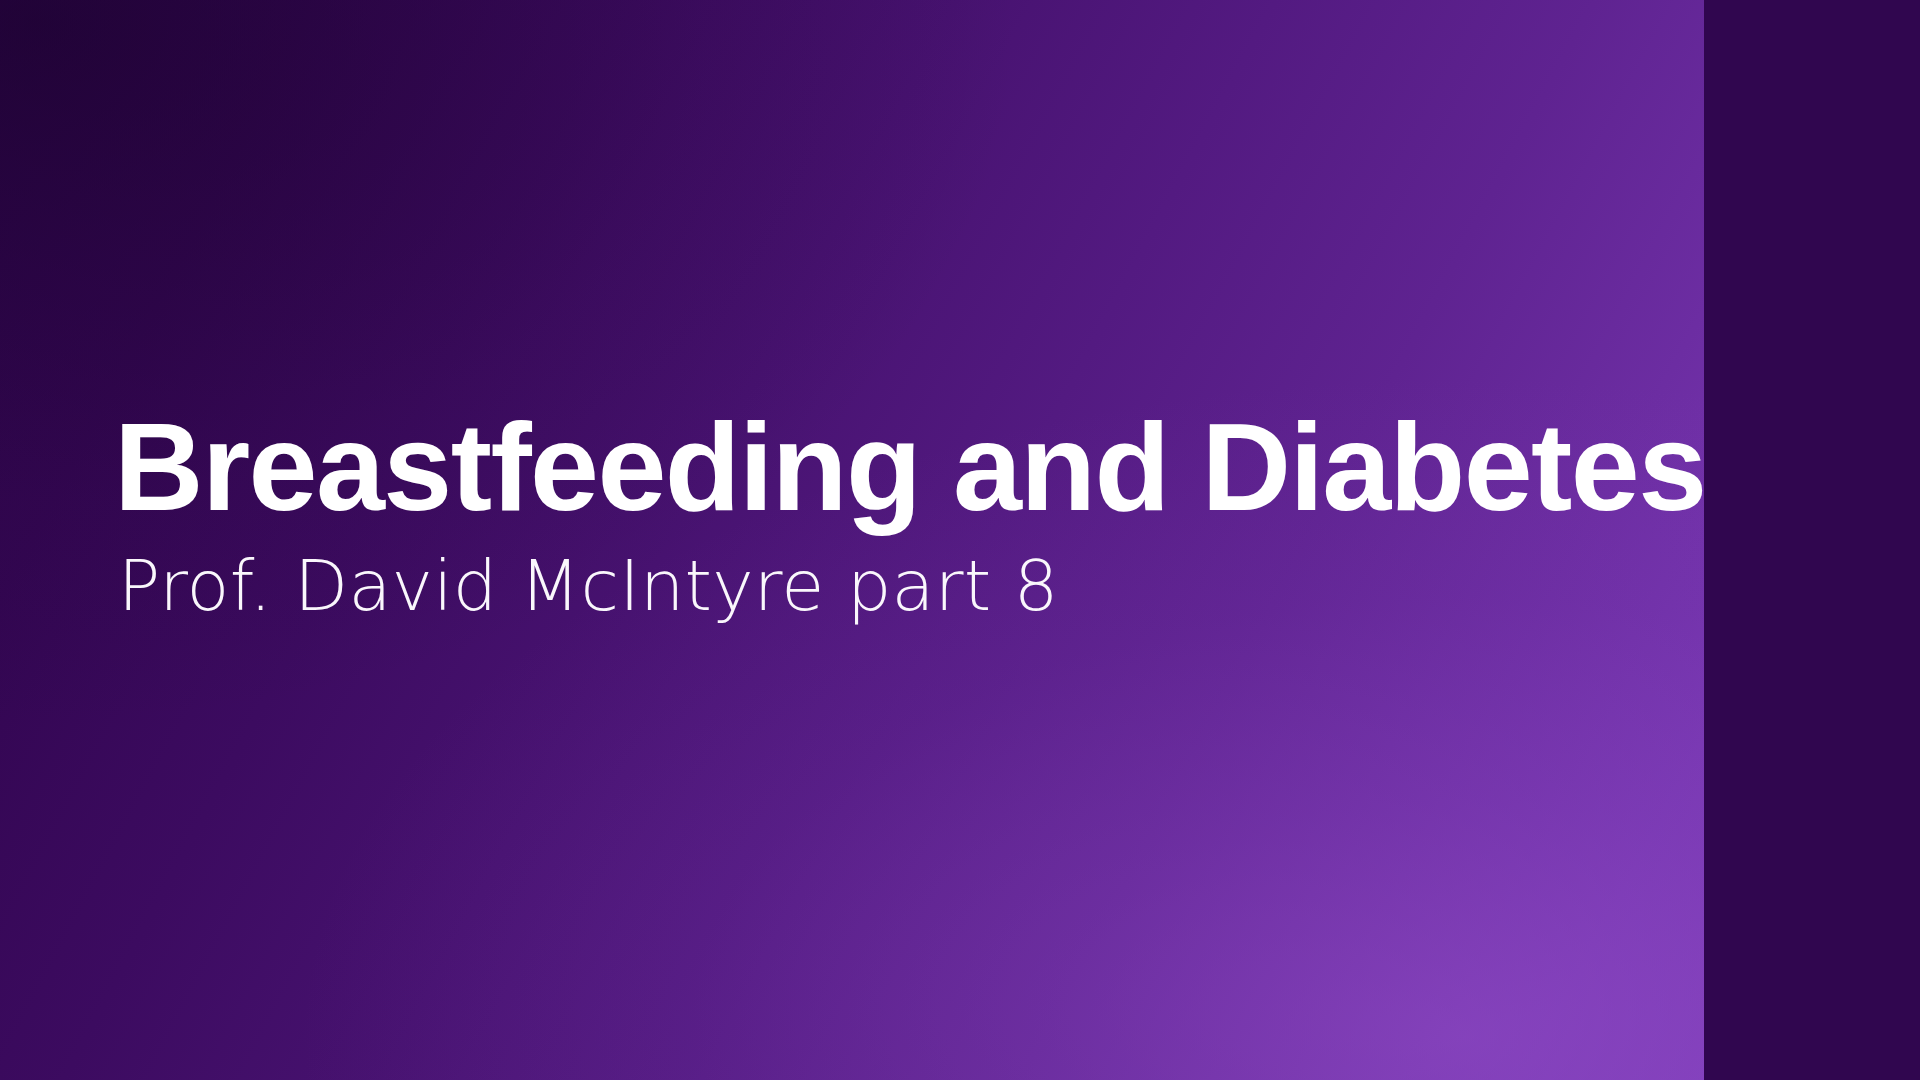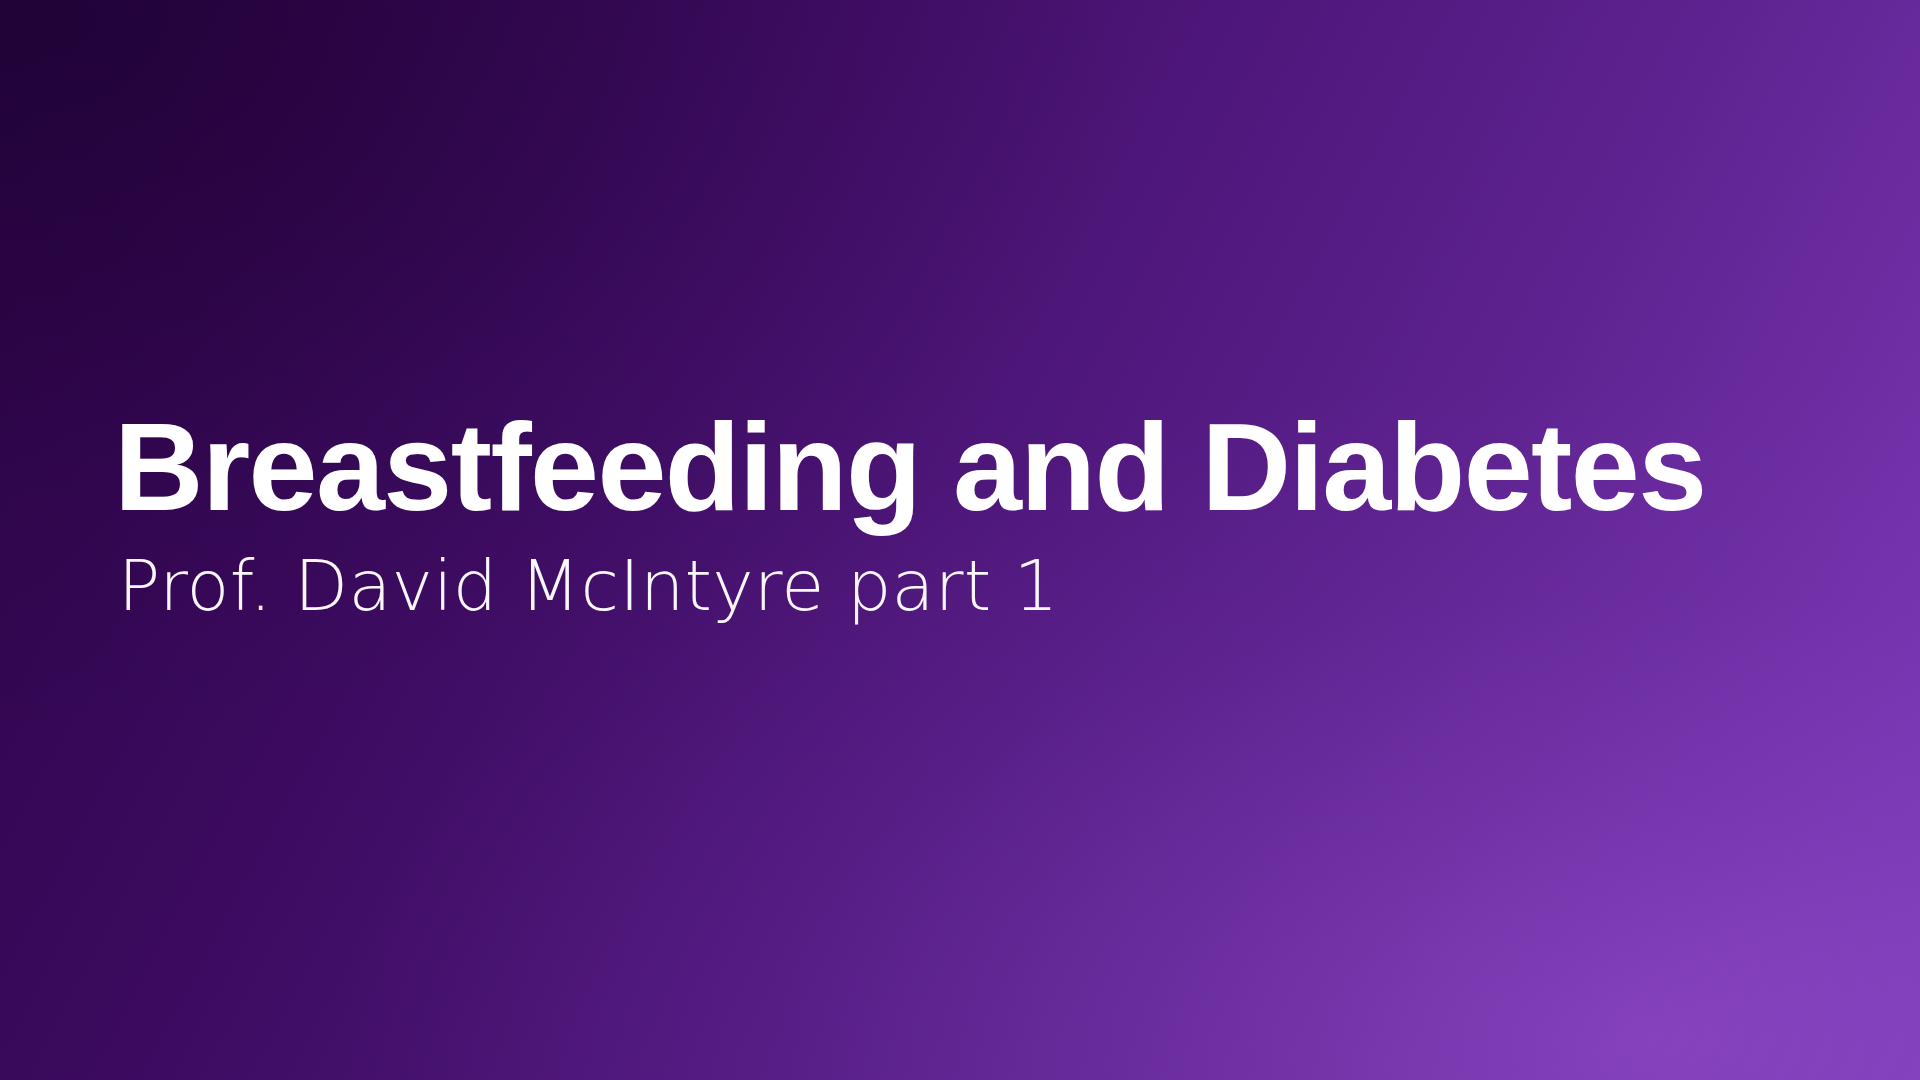--- a/index.html
+++ b/index.html
@@ -12,21 +12,21 @@
   }
 
   body {
     font-family: "Liberation Sans", "DejaVu Sans", sans-serif;
     background: #30064F;
   }
 
   
   .slide {
     position: relative;
-    width: 1920px;
+    width: 1704px;
     height: 1080px;
     overflow: hidden;
     
     background-color: #4E1880;
     background-image:
       linear-gradient(118deg,
         #2C0449  0%,
         #330652 14%,
         #3C0B60 28%,
         #471270 42%,
@@ -98,17 +98,17 @@
 </style>
 </head>
 <body>
 
 <div class="slide">
 
   <div class="text-block">
 
     <h1 class="slide-title">Breastfeeding and Diabetes</h1>
 
-    <p class="slide-subtitle">Prof. David McIntyre part 1</p>
+    <p class="slide-subtitle">Prof. David McIntyre part 8</p>
 
   </div>
 
 </div>
 
 </body></html>

